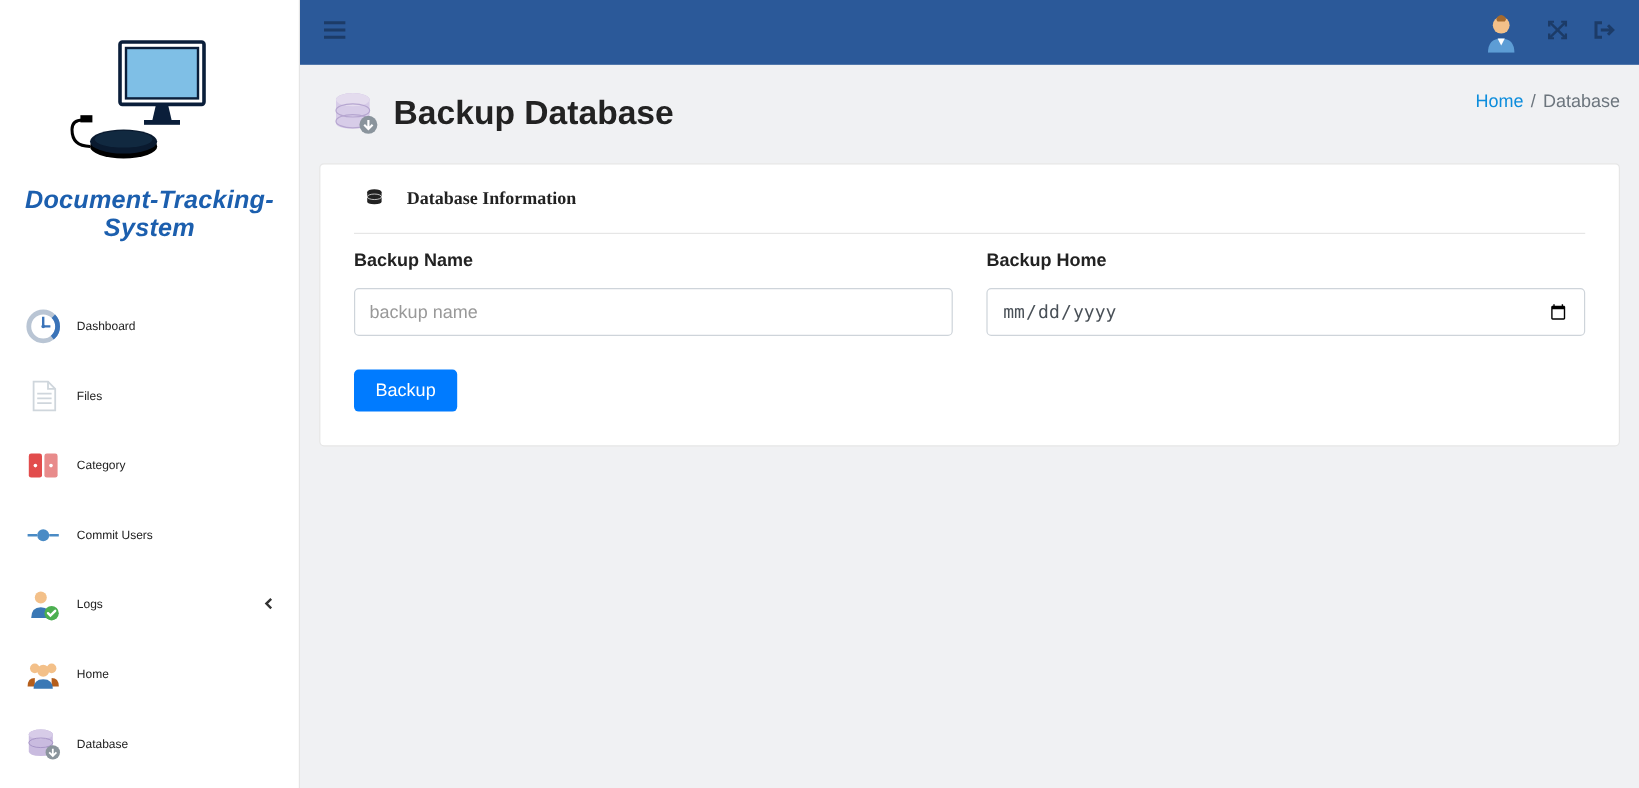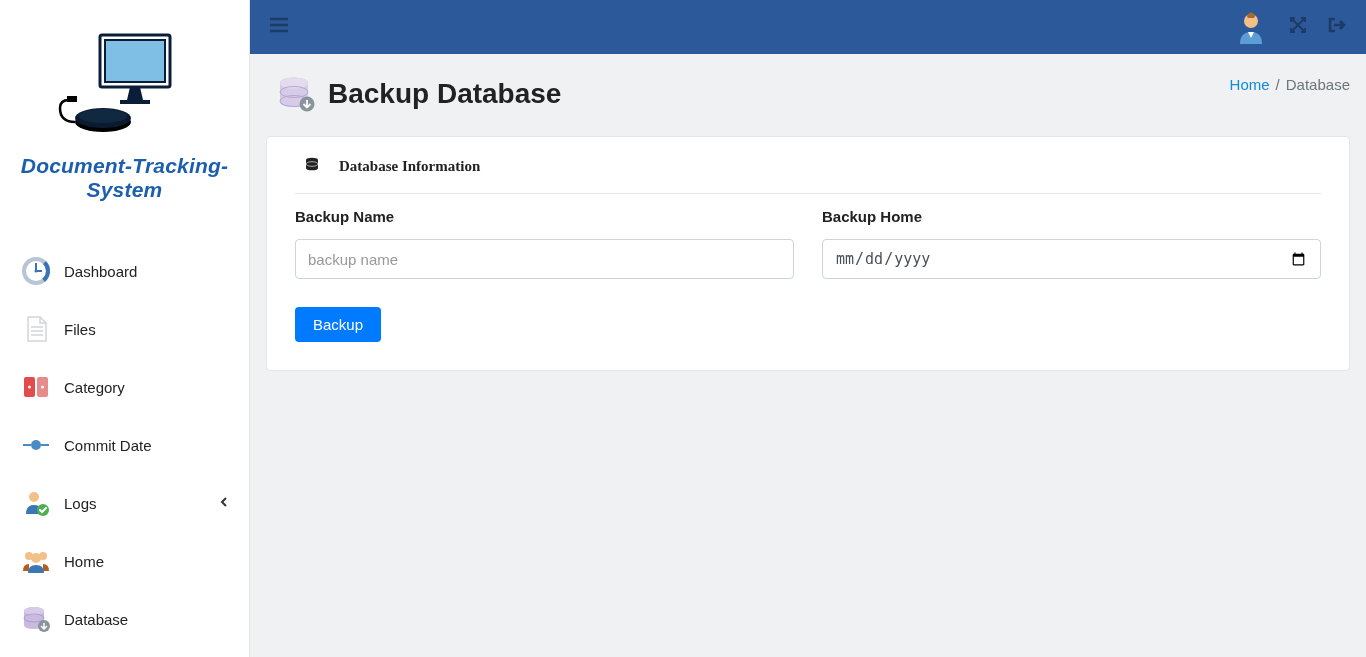--- a/index.html
+++ b/index.html
@@ -31,21 +31,21 @@
     font-style: italic;
   }
   .nav {
     margin-top: 20px;
   }
   .nav-item {
     display: flex;
     align-items: center;
     padding: 13px 20px;
     color: #2c2c2c;
-    font-size: 15px;
+    font-size: 10px;
     cursor: pointer;
     position: relative;
   }
   .nav-icon {
     width: 32px;
     height: 32px;
     margin-right: 12px;
     display: flex;
     align-items: center;
     justify-content: center;
@@ -228,21 +228,21 @@
     </div>
 
     <div class="nav-item">
       <span class="nav-icon">
         <svg width="30" height="30" viewBox="0 0 30 30">
           <line x1="2" y1="15" x2="10" y2="15" stroke="#4a8bc5" stroke-width="2"></line>
           <circle cx="15" cy="15" r="5" fill="#4a8bc5"></circle>
           <line x1="20" y1="15" x2="28" y2="15" stroke="#4a8bc5" stroke-width="2"></line>
         </svg>
       </span>
-      <span class="nav-label">Commit Date</span>
+      <span class="nav-label">Commit Users</span>
     </div>
 
     <div class="nav-item">
       <span class="nav-icon">
         <svg width="30" height="30" viewBox="0 0 30 30">
           <circle cx="13" cy="9" r="5" fill="#f3c089"></circle>
           <path d="M5 26 Q5 17 13 17 Q21 17 21 26 Z" fill="#3a78b5"></path>
           <circle cx="22" cy="22" r="6" fill="#4caf50"></circle>
           <path d="M19 22 L21 24 L25 20" fill="none" stroke="#fff" stroke-width="2" stroke-linecap="round"></path>
         </svg>

